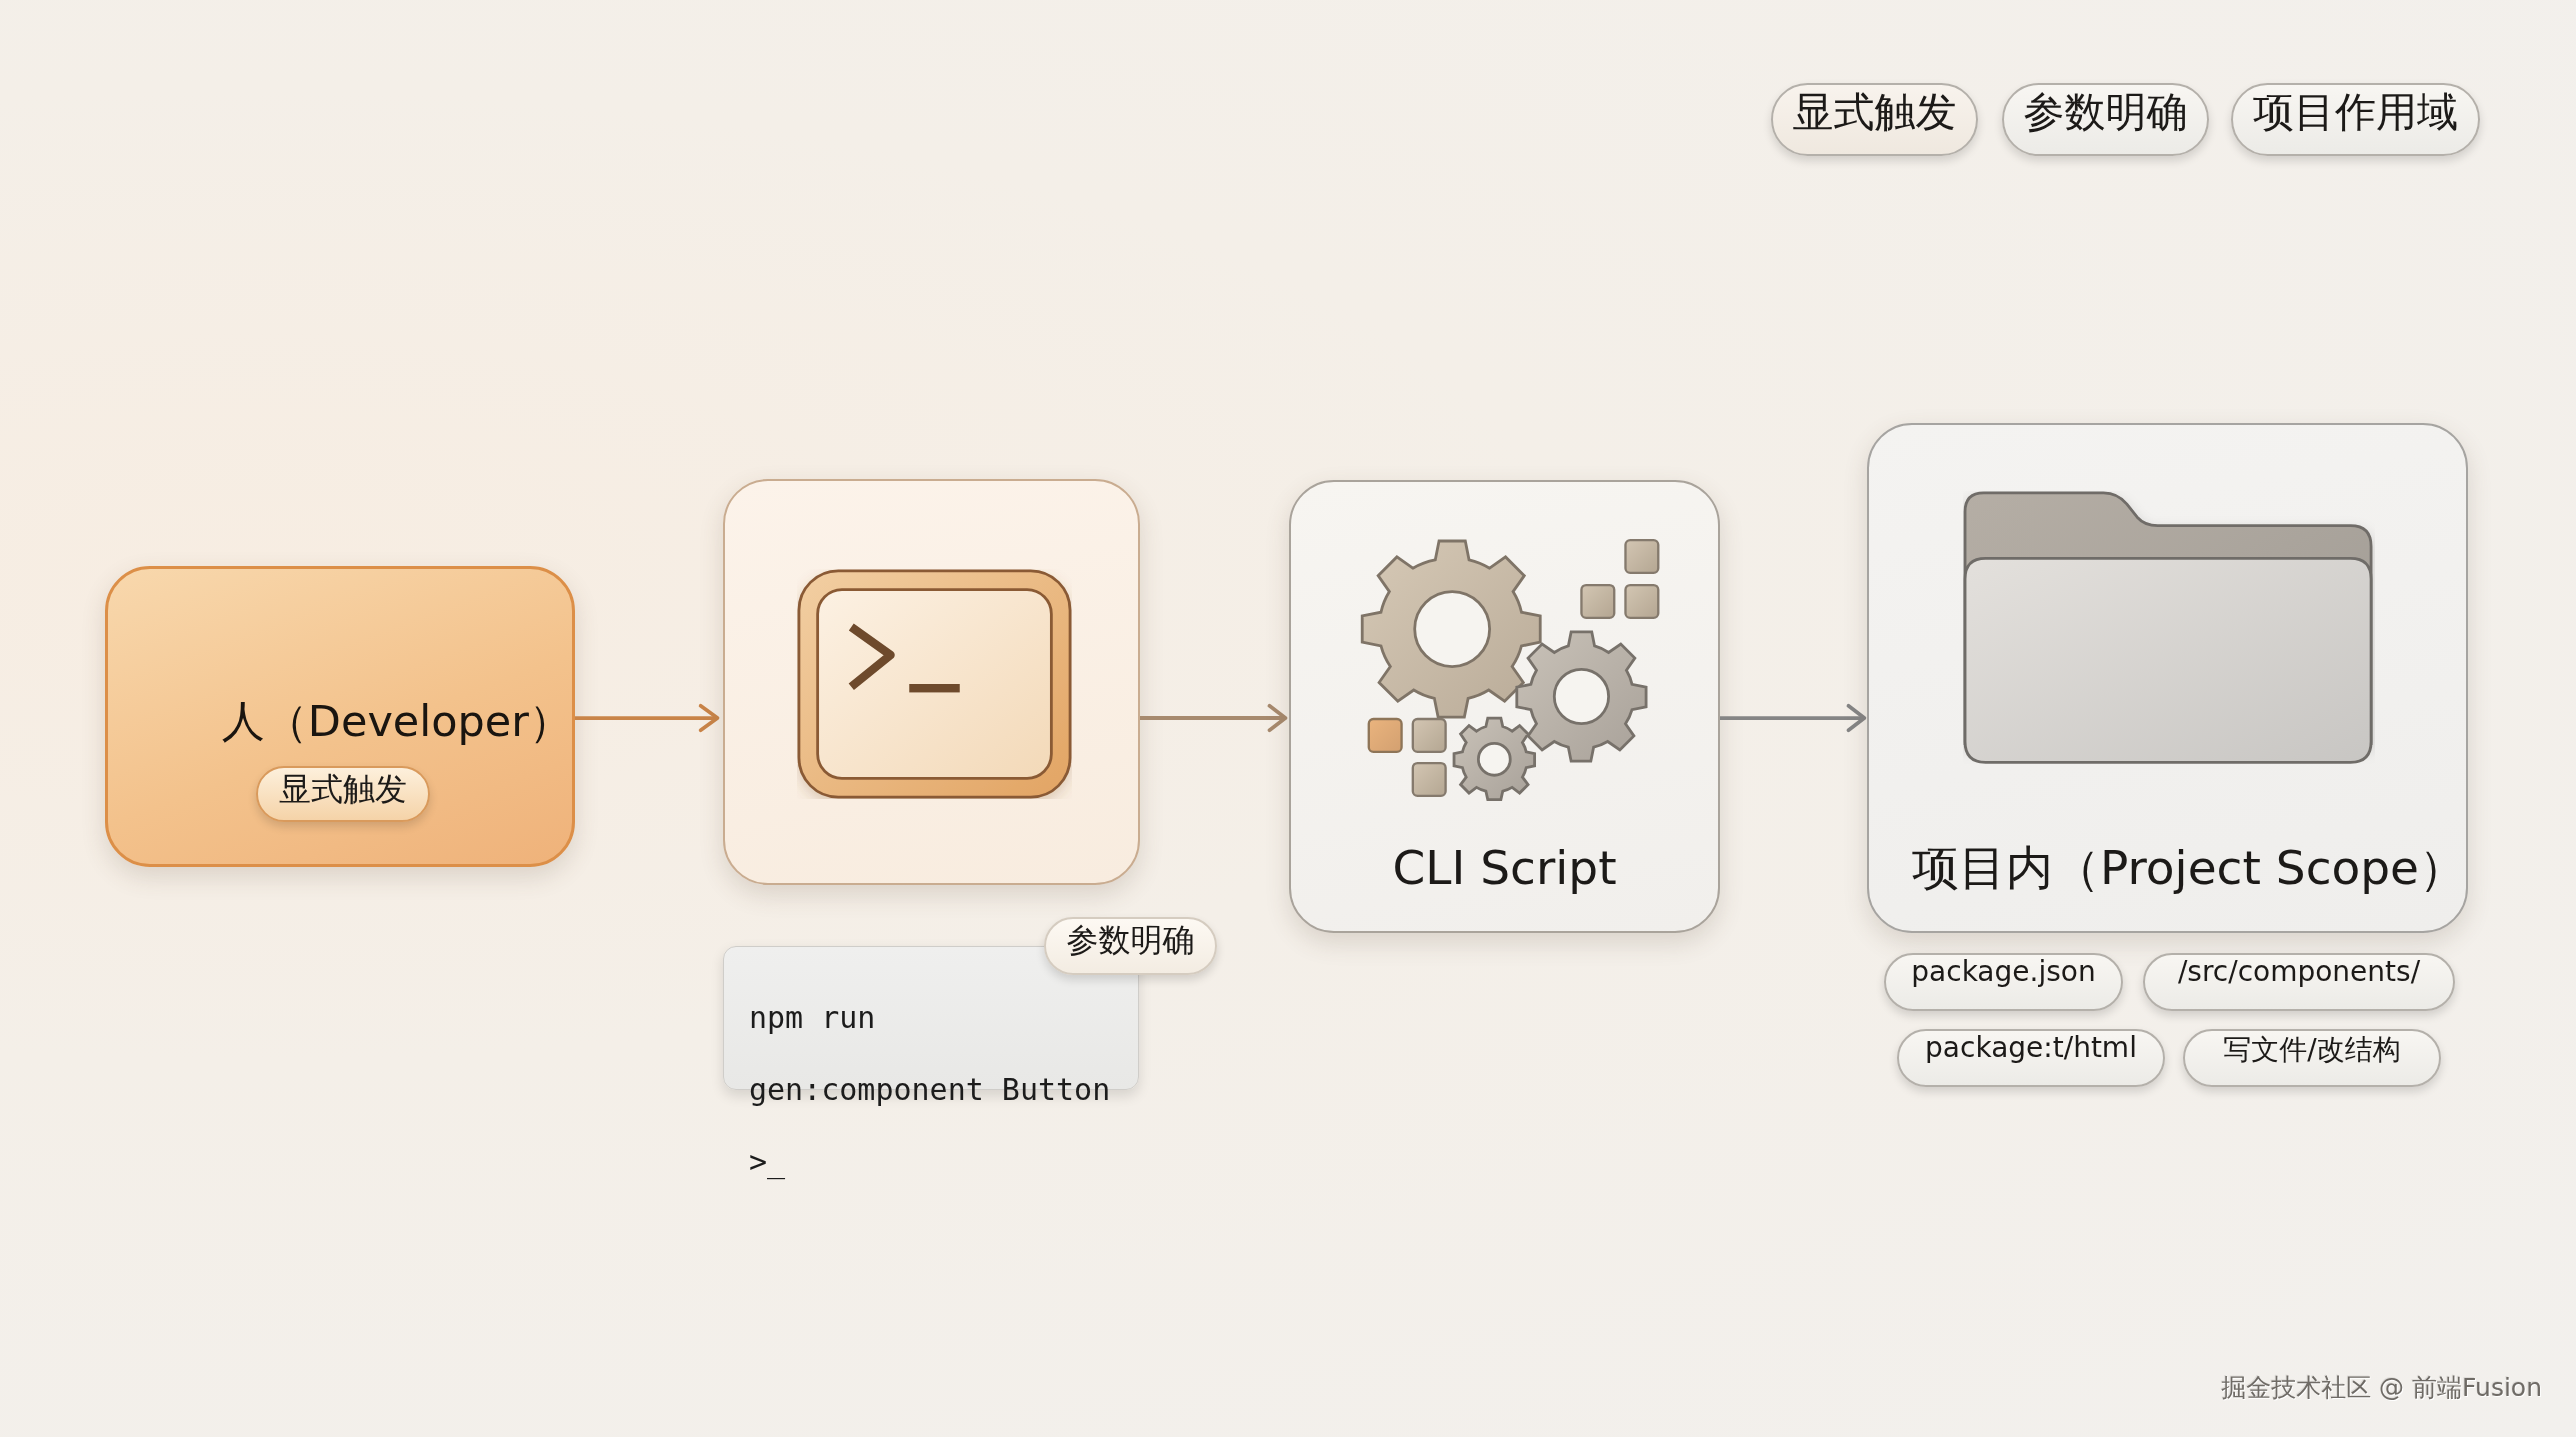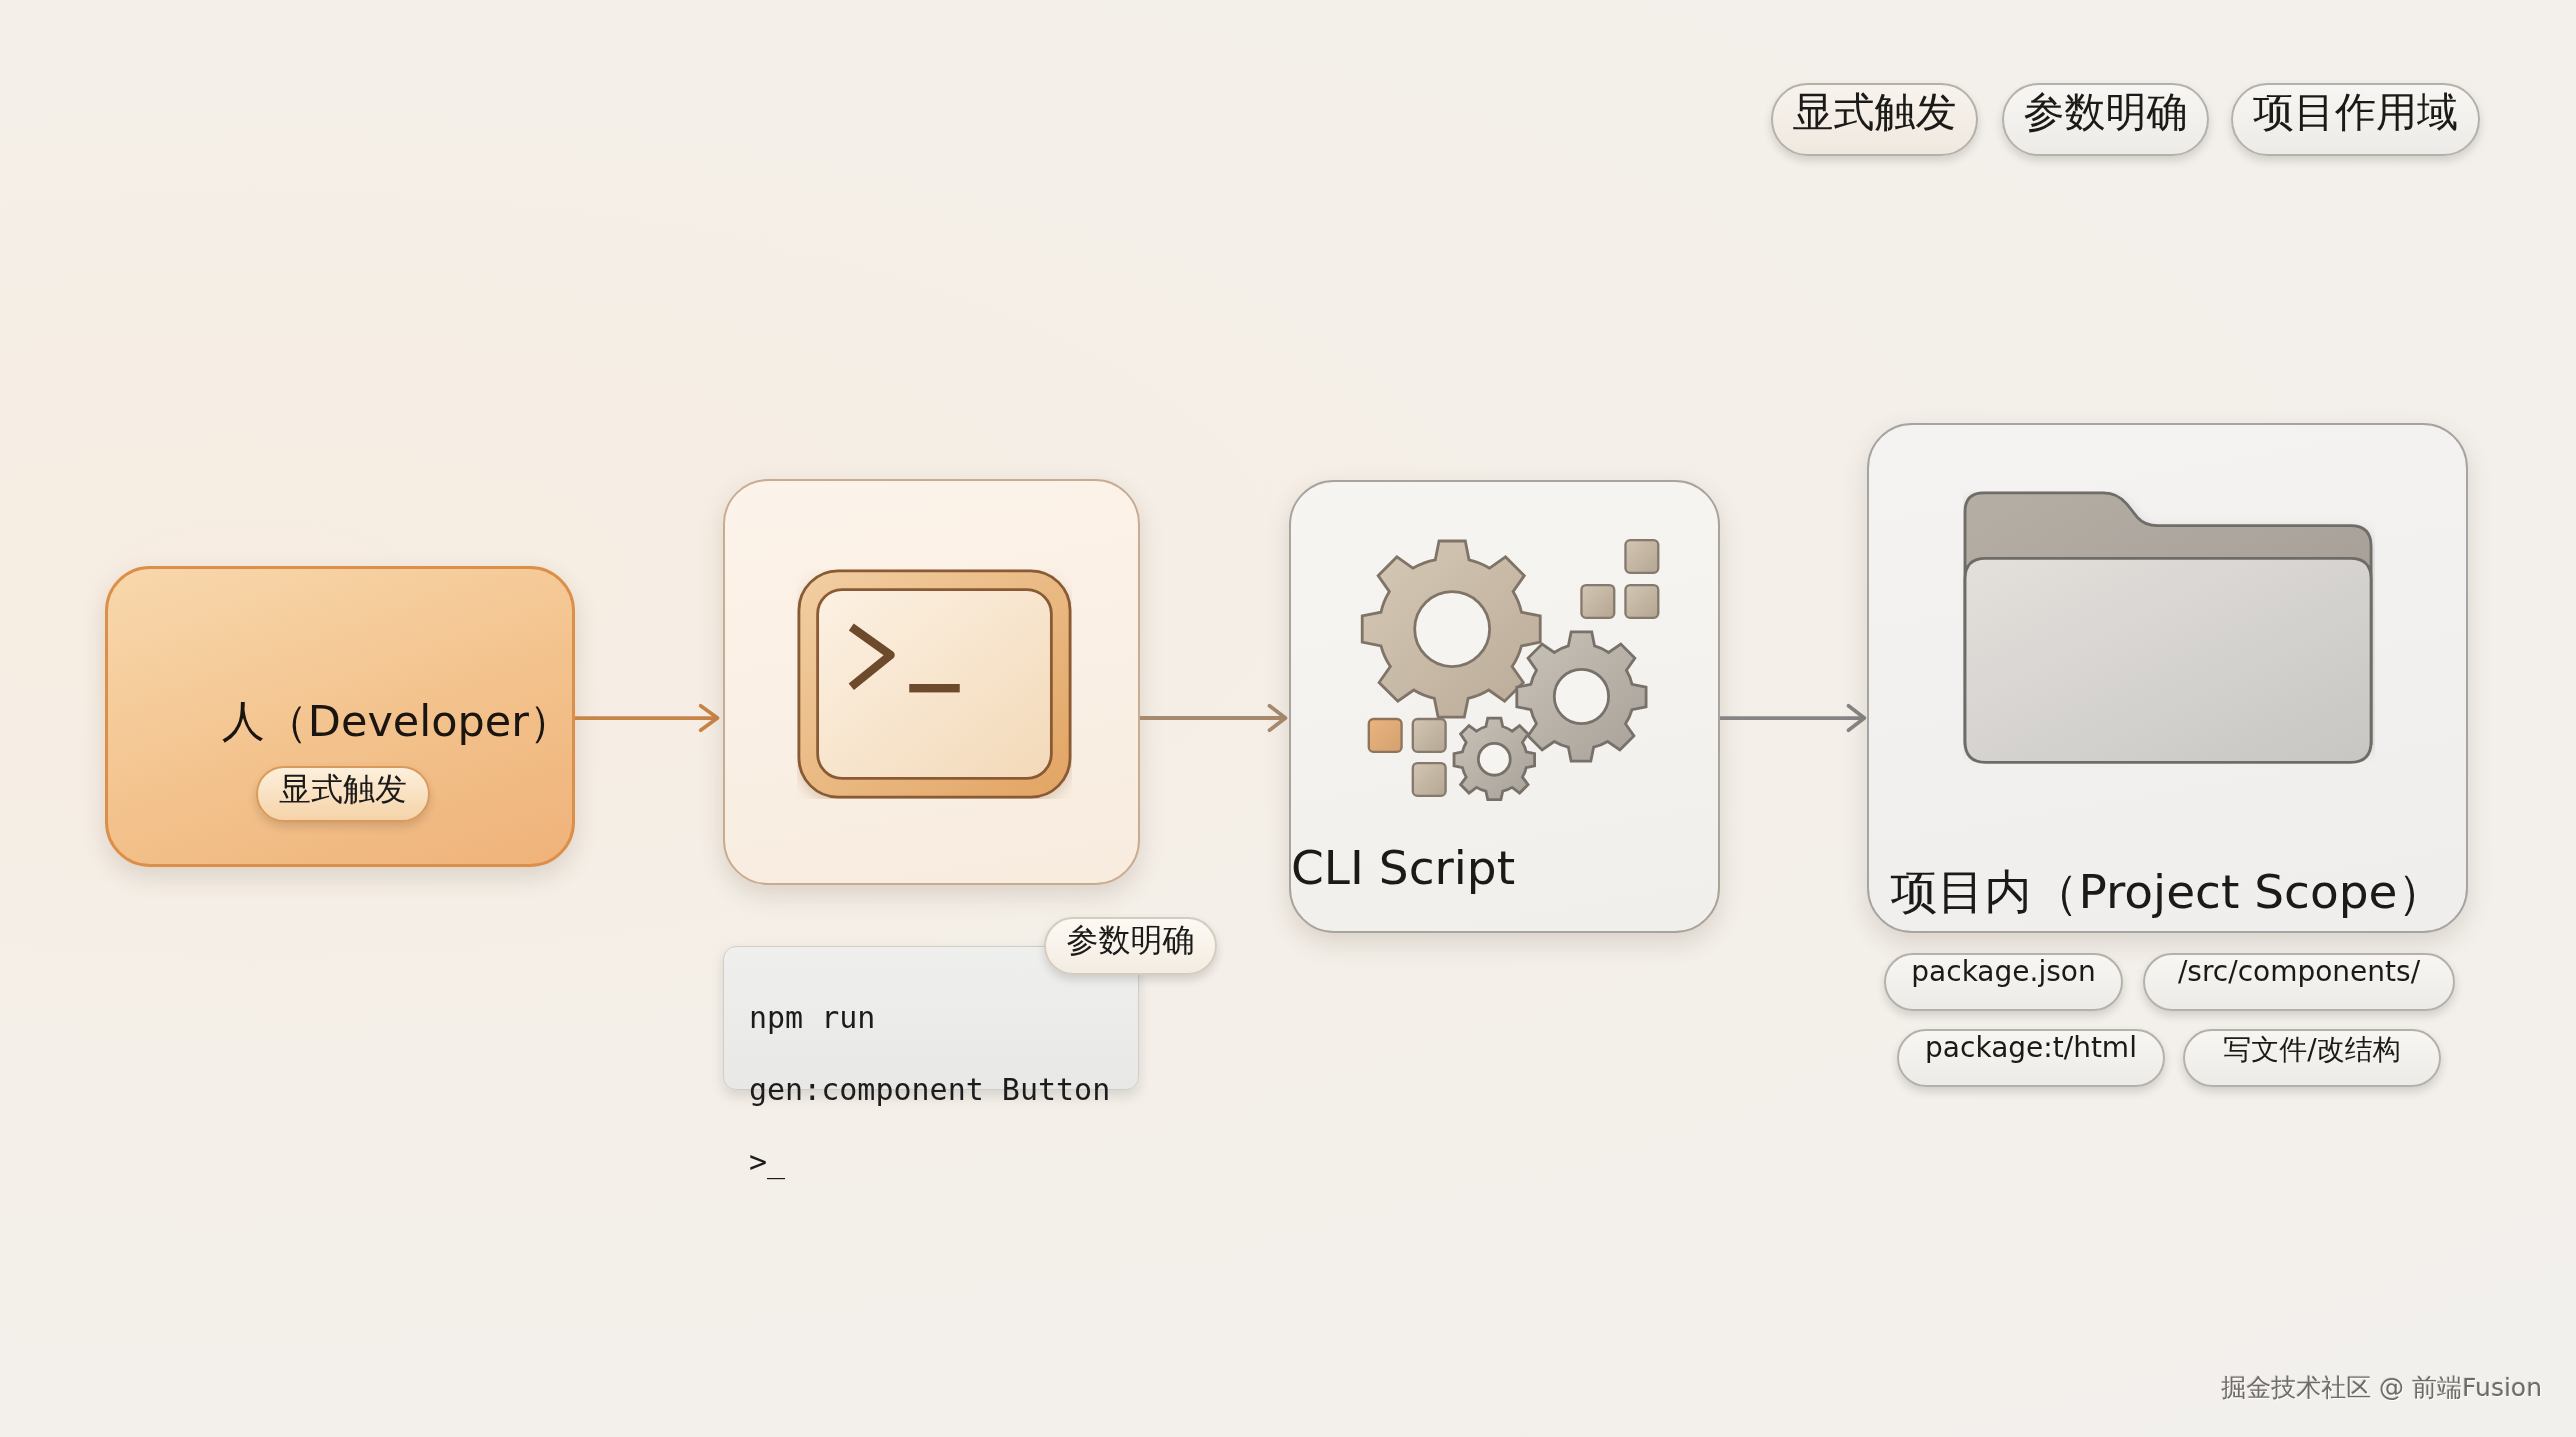--- a/index.html
+++ b/index.html
@@ -53,28 +53,28 @@
   #param-badge {
     left:1044px; top:917px; width:173px; height:58px; font-size:32px;
     border:2.8px solid #d5ccc0; background:linear-gradient(180deg,#fdf9f3,#f3ece2);
   }
   #cli-card {
     left:1289px; top:480px; width:431px; height:453px;
     background:linear-gradient(170deg,#f7f5f1,#f1efec);
     border:2.8px solid #a9a39b;
   }
   #cli-icon { left:0; top:0; width:431px; height:356px; }
-  #cli-label { left:0; right:0; top:358px; font-size:47px; }
+  #cli-label { left:0; right:0; top:358px; text-align:center; font-size:47px; }
   #proj-card {
     left:1867px; top:423px; width:601px; height:510px;
     background:linear-gradient(170deg,#f4f3f1,#efeeec);
     border:2.8px solid #a6a4a1;
   }
   #folder-icon { left:94px; top:66px; width:412px; height:276px; }
-  #proj-label { left:0; right:0; top:436px; text-align:center; font-size:47px; }
+  #proj-label { left:0; right:0; top:412px; text-align:right; font-size:47px; }
   .tag { height:58px; font-size:28px; top:953px; }
   .tag.row2 { top:1029px; }
   .arrow { position:absolute; }
   #watermark {
     right:34px; top:1371px; font-size:25px; color:#6f6b66;
     text-shadow:0.9px 0.9px 0 #ffffff, -0.9px -0.9px 0 rgba(0,0,0,0.08);
   }
 </style>
 </head>
 <body>

